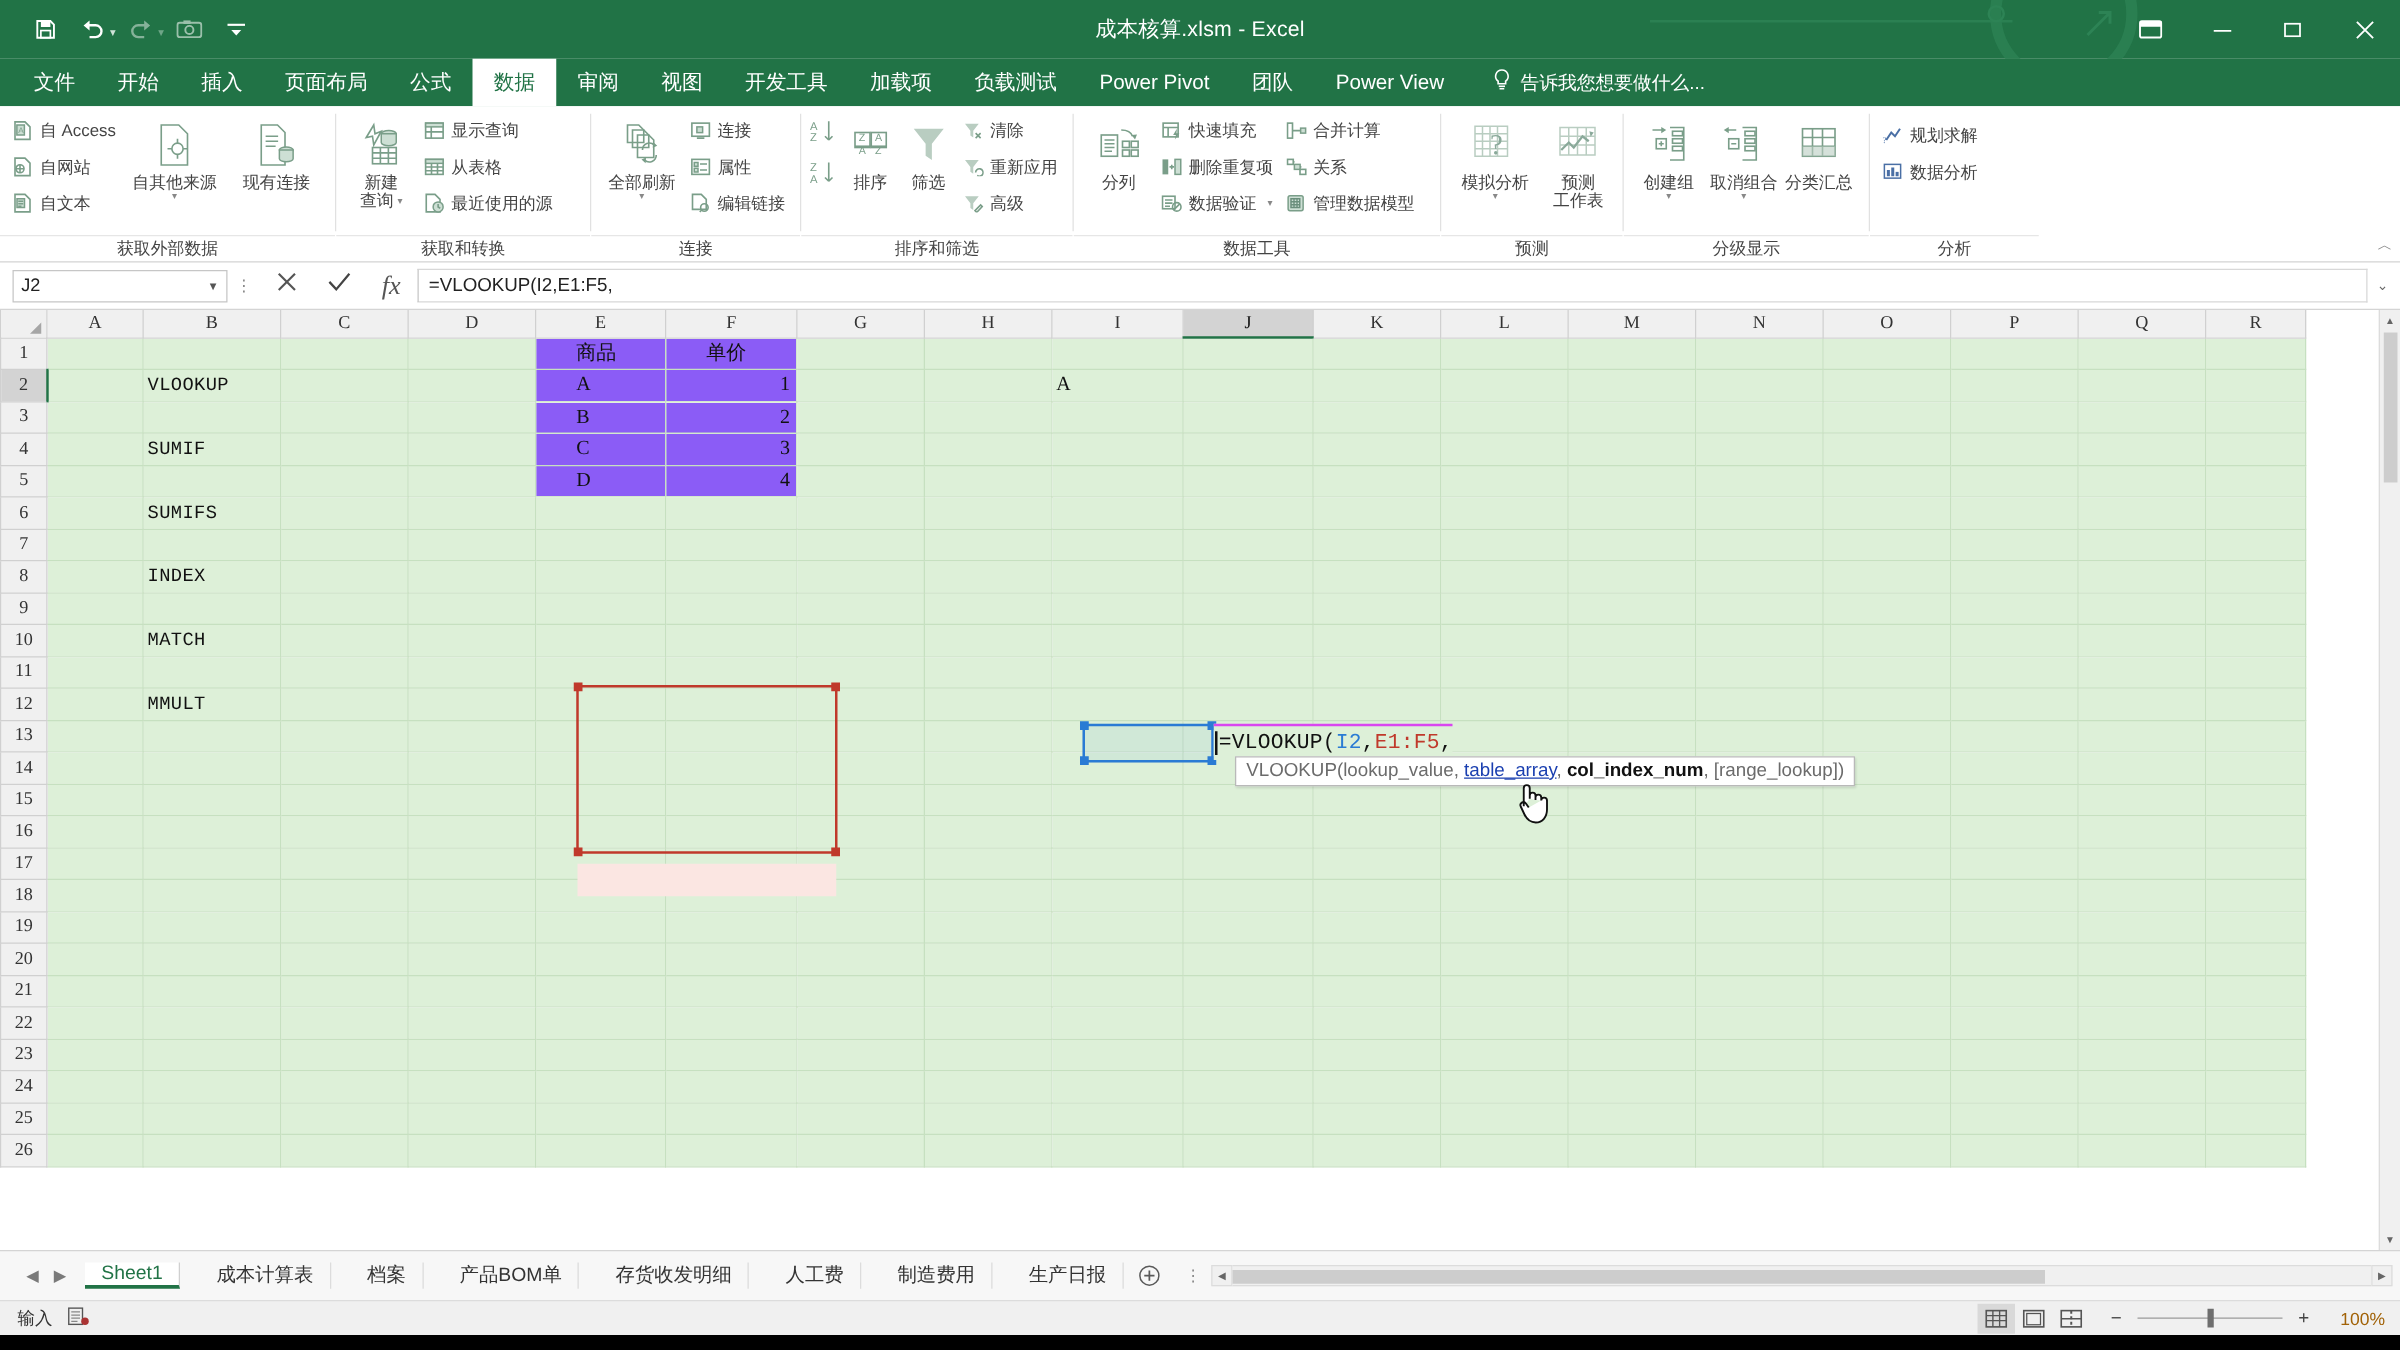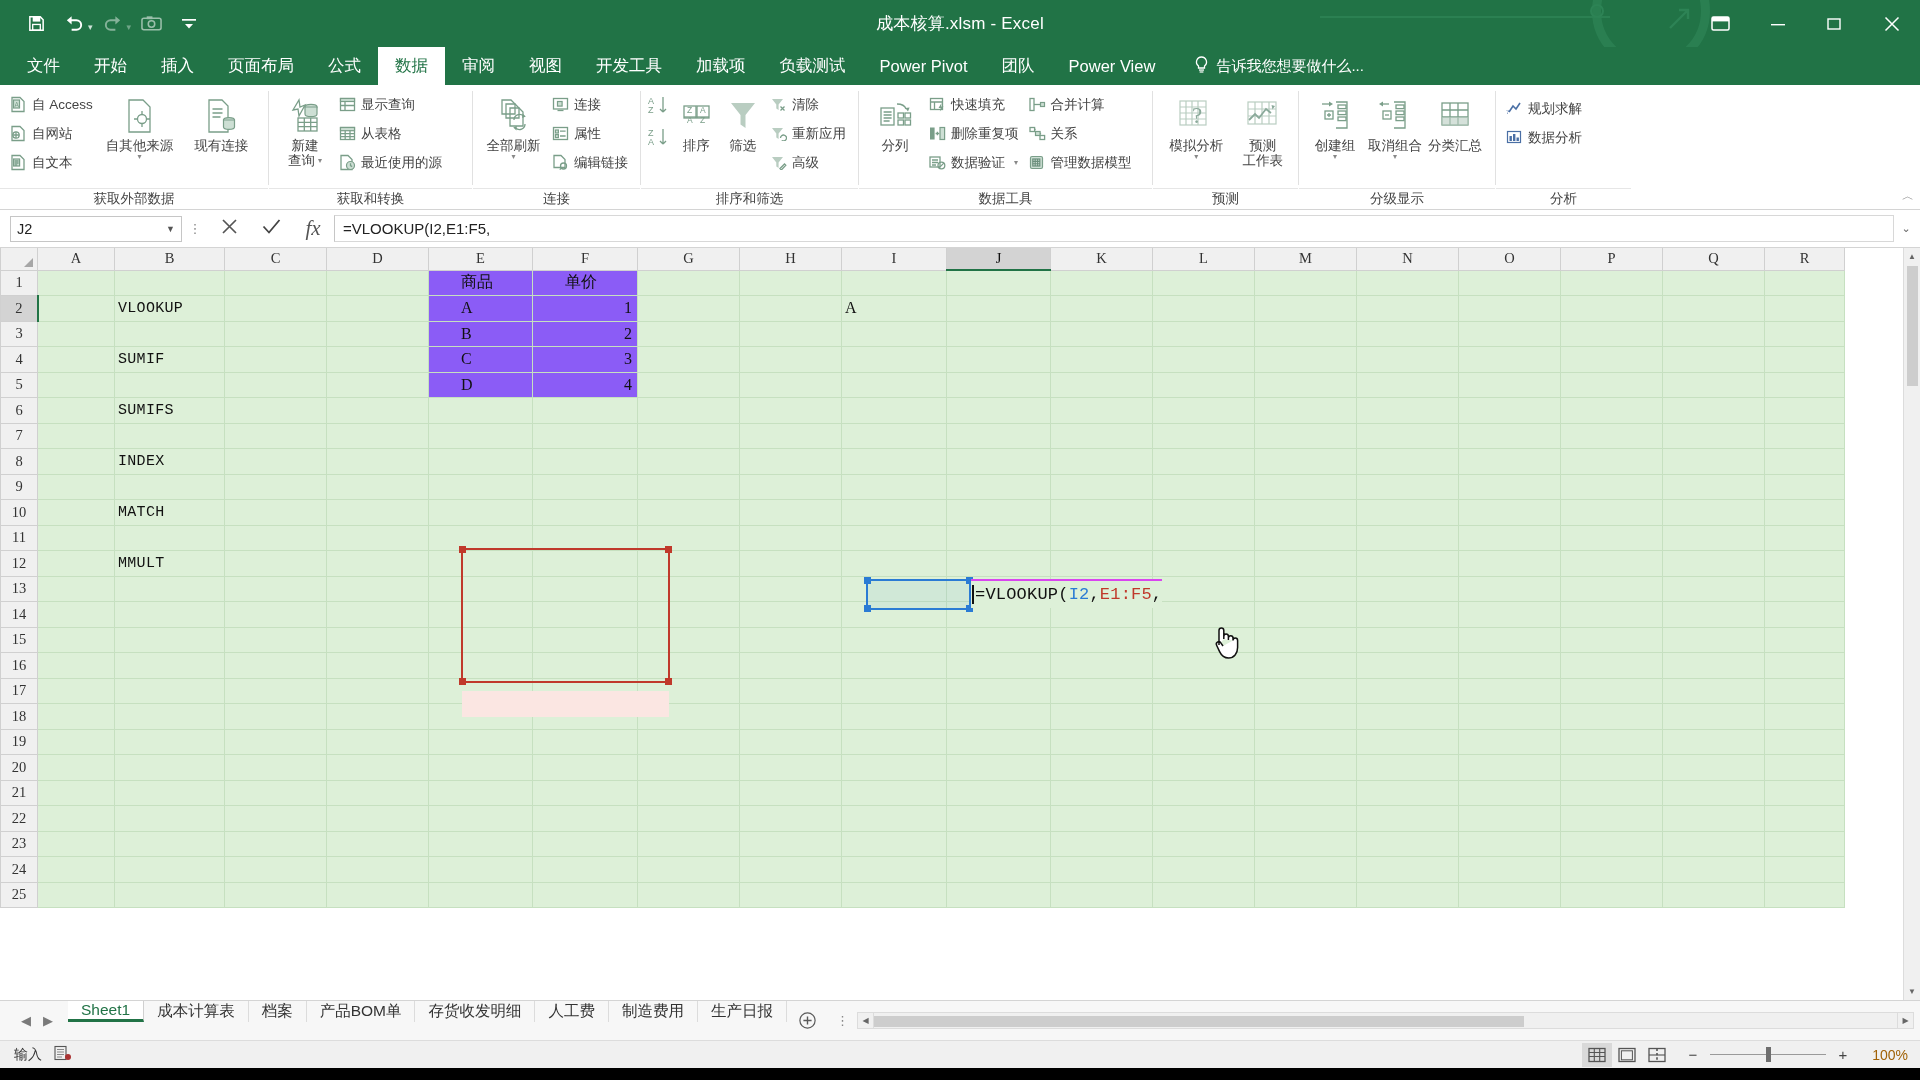--- a/index.html
+++ b/index.html
@@ -209,21 +209,21 @@
   .vs-thumb { width: 11px; background: #cdcdcd; border-radius: 0; margin: 1px 0; }
   .vs-space { flex: 1; }
 
   
   .sheetbar {
     height: 40px; background: #f7f7f7; border-top: 1px solid #d4d4d4;
     display: flex; align-items: stretch; flex: 0 0 40px; padding-left: 6px;
   }
   .navbtns { display: flex; align-items: center; gap: 2px; padding: 0 10px; color: #7a7a7a; }
   .navbtn { width: 20px; text-align: center; font-size: 13px; }
-  .stabs { display: flex; align-items: flex-start; }
+  .stabs { display: flex; align-items: center; gap: 16px; }
   .stab {
     display: flex; align-items: center; padding: 0 13px; font-size: 15.5px;
     color: #333; border-right: 1px solid #dcdcdc; white-space: nowrap;
   }
   .stab.active {
     background: #ffffff; color: #217346; border-bottom: 3px solid #217346;
     border-right: 1px solid #d0d0d0; font-weight: normal;
   }
   .addsheet { display: flex; align-items: center; padding: 0 12px; color: #5a5a5a; font-size: 17px; }
   .sheet-dots { display:flex; align-items:center; padding:0 8px; color:#888; font-size: 13px;}
@@ -1354,20 +1354,41 @@
             <td class="cell"></td>
             <td class="cell"></td>
             <td class="cell"></td>
             <td class="cell"></td>
             <td class="cell"></td>
             <td class="cell"></td>
             <td class="cell"></td>
             <td class="cell"></td>
             <td class="cell"></td>
           </tr>
+          <tr>
+            <td class="rowhdr">26</td>
+            <td class="cell"></td>
+            <td class="cell mono"></td>
+            <td class="cell"></td>
+            <td class="cell"></td>
+            <td class="cell"></td>
+            <td class="cell"></td>
+            <td class="cell"></td>
+            <td class="cell"></td>
+            <td class="cell"></td>
+            <td class="cell"></td>
+            <td class="cell"></td>
+            <td class="cell"></td>
+            <td class="cell"></td>
+            <td class="cell"></td>
+            <td class="cell"></td>
+            <td class="cell"></td>
+            <td class="cell"></td>
+            <td class="cell"></td>
+          </tr>
         </tbody>
       </table>
 
     <div class="antsshadow" style="left:462px; top:443px; width:207px; height:26px;"></div>
     <div class="antsbox" style="left:461px; top:300px; width:209px; height:135px;">
       <span class="hand tl"></span>
       <span class="hand tr"></span>
       <span class="hand bl"></span>
       <span class="hand br"></span>
     </div>
@@ -1381,20 +1402,23 @@
 
     <div class="editcell" style="left:971px; top:331px; height:29px;">
       <span class="caretbar"></span>
         <span class="tok-fn">=VLOOKUP(</span>
         <span class="tok-blue">I2</span>
         <span class="tok-fn">,</span>
         <span class="tok-red">E1:F5</span>
         <span class="tok-fn">,</span>
     </div>
 
+    <div class="ftip" style="left:988px; top:357px;">
+      <span class="dim">VLOOKUP(lookup_value, </span><span class="lnk">table_array</span><span class="dim">, </span><span class="bold">col_index_num</span><span class="dim">, [range_lookup])</span>
+    </div>
 
     <div class="cursor-hand" style="left:1210px; top:375px;">
       <svg width="32" height="38" viewBox="0 0 32 38">
         <path d="M9 22V7.5a2.4 2.4 0 0 1 4.8 0V16M13.8 16v-2.6a2.3 2.3 0 0 1 4.6 0V17M18.4 17v-2a2.3 2.3 0 0 1 4.6 0v2.4M23 17.4a2.3 2.3 0 0 1 4.6 0v7.2c0 6-3.6 10.4-9 10.4-5 0-7.2-2.6-9-6.4l-3-6.4a2.4 2.4 0 0 1 4-2.6L13 23" fill="#ffffff" stroke="#111111" stroke-width="1.5" stroke-linejoin="round"></path>
       </svg>
     </div>
 
     <div class="vscroll">
       <div class="vs-btn">▲</div>
       <div class="vs-thumb" style="height:120px"></div>

